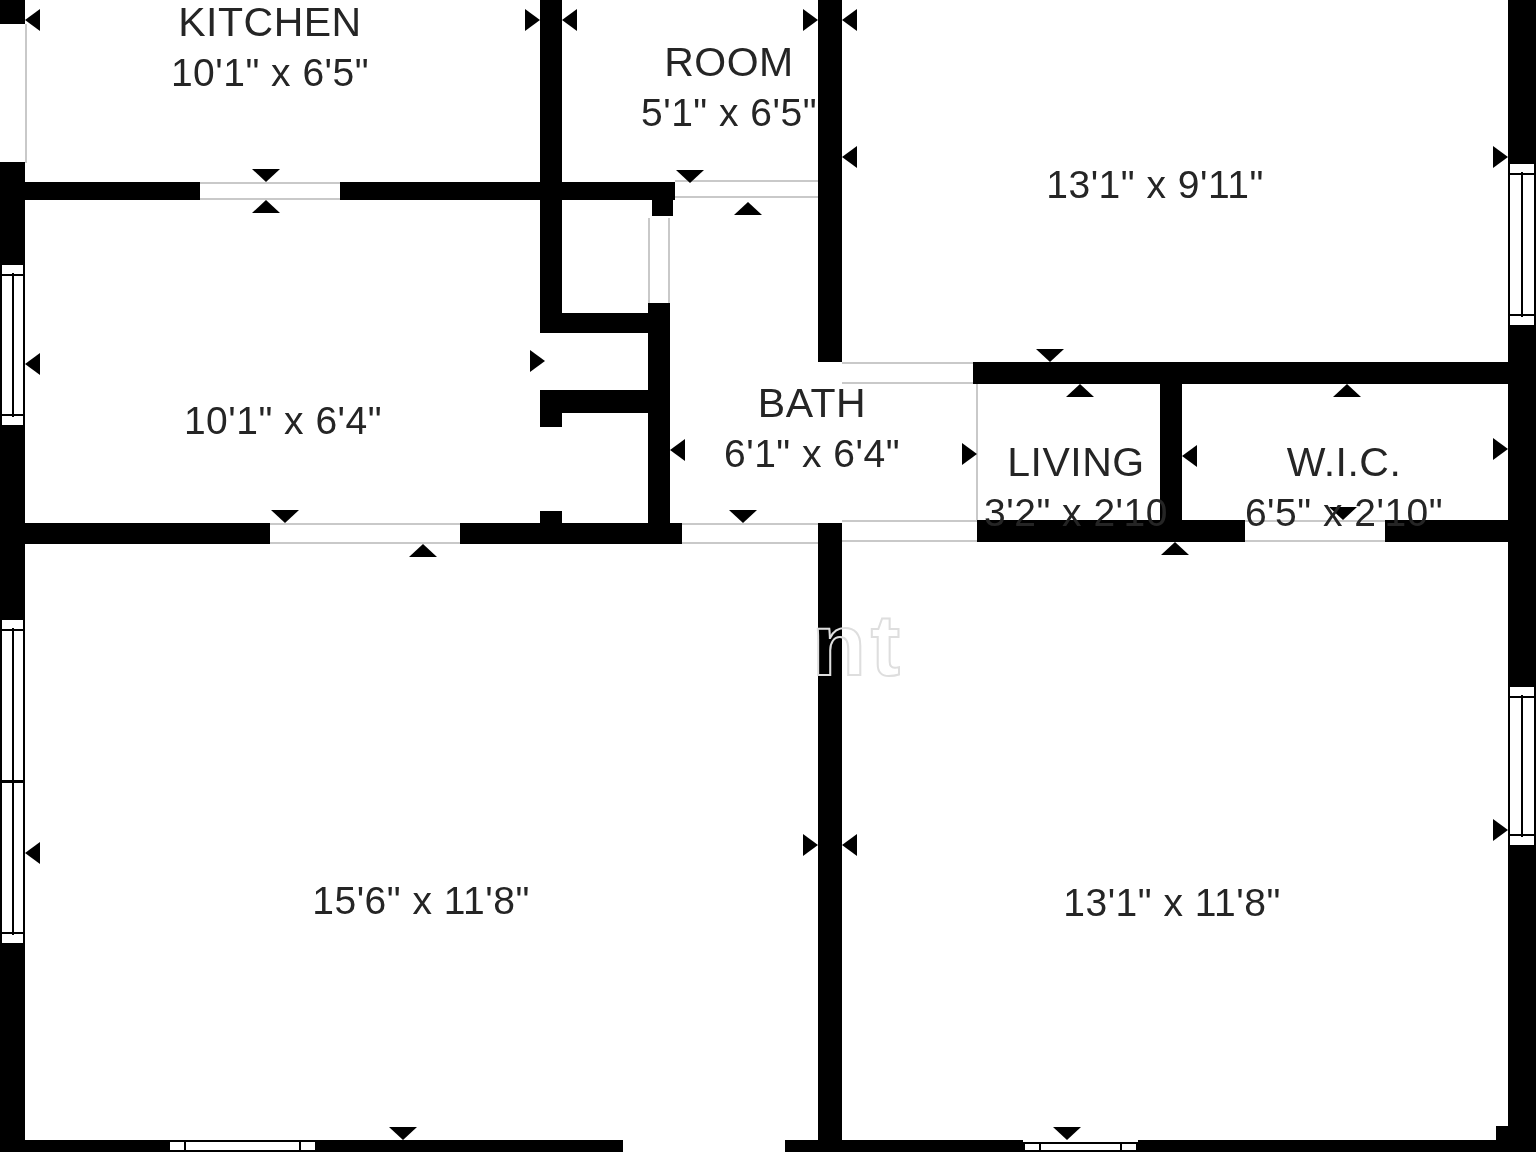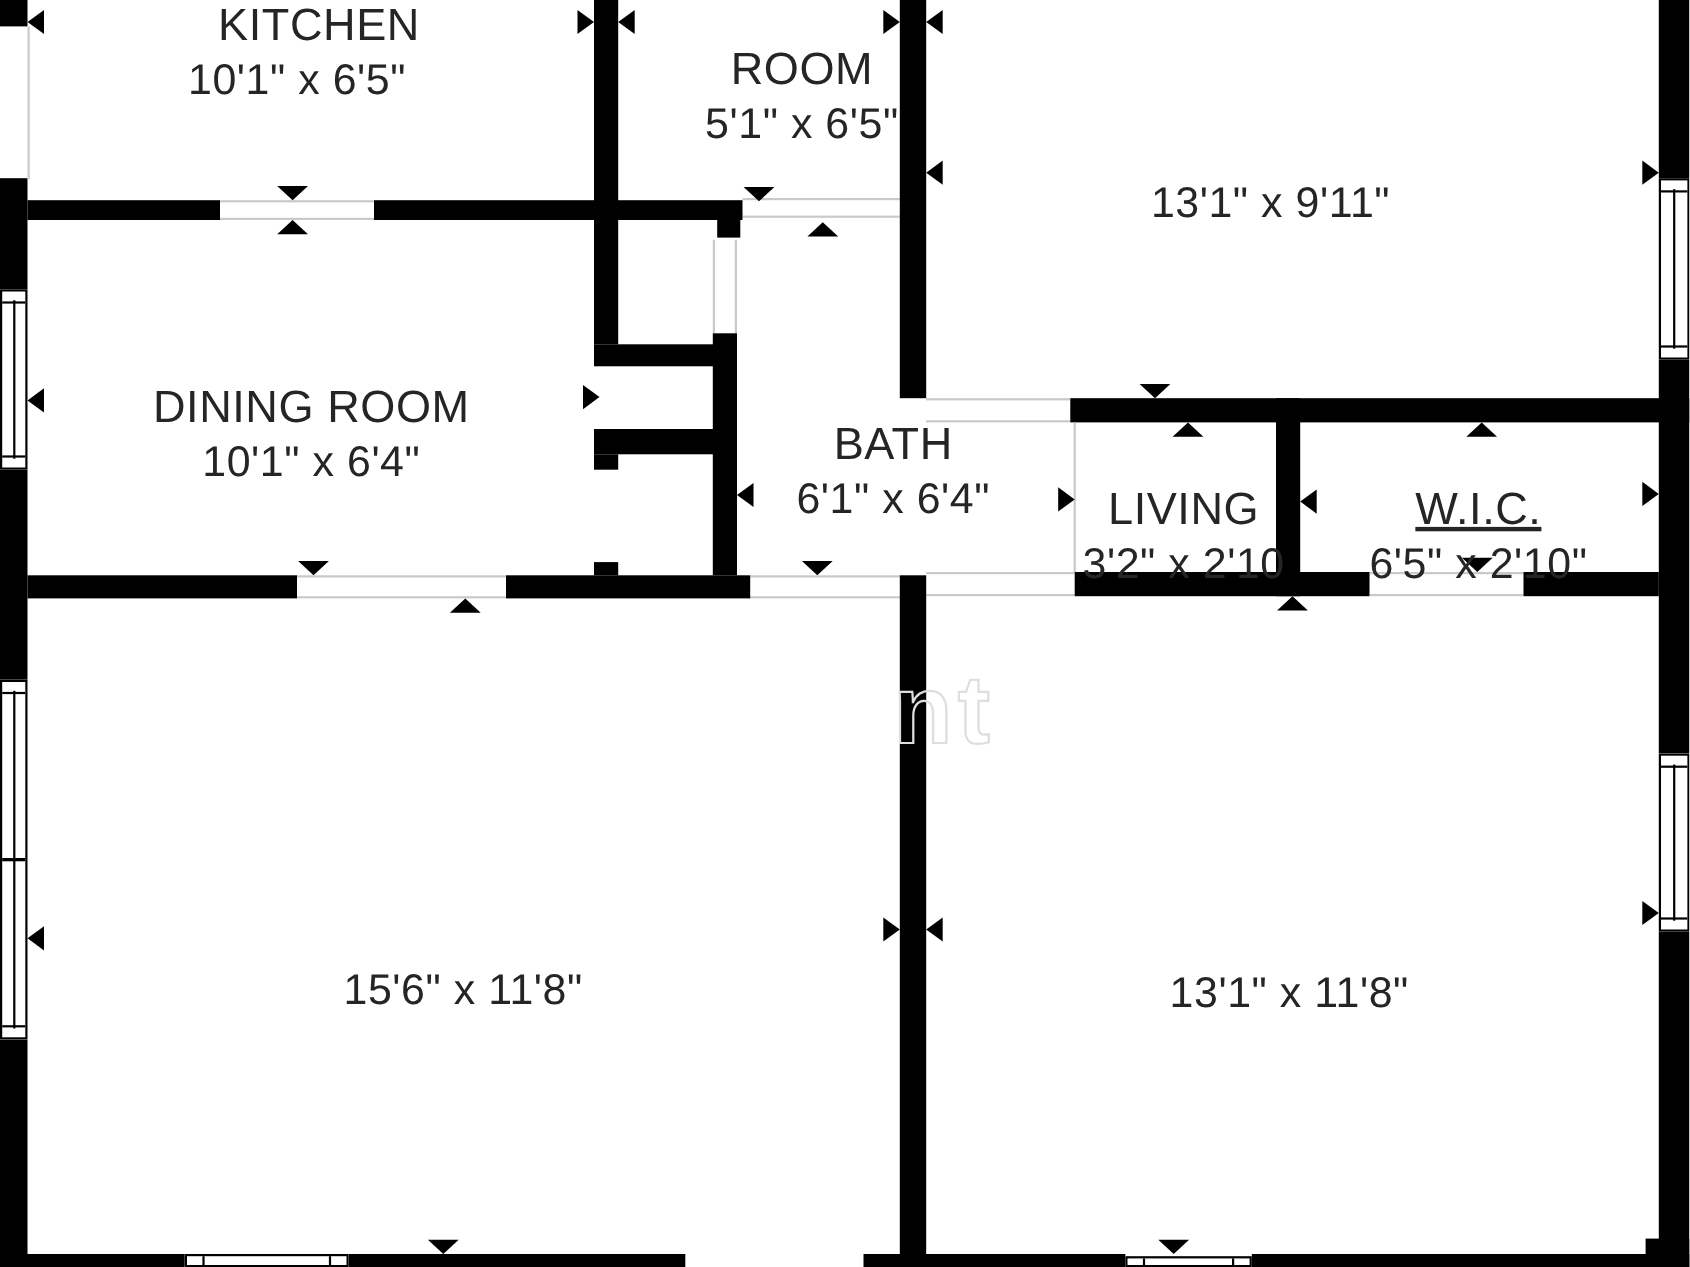--- a/index.html
+++ b/index.html
@@ -161,28 +161,27 @@
     <div class="arrow ar-up" style="left: 1066px; top: 384px;"></div>
     <div class="arrow ar-down" style="left: 271px; top: 510px;"></div>
     <div class="arrow ar-up" style="left: 409px; top: 544px;"></div>
     <div class="arrow ar-down" style="left: 729px; top: 510px;"></div>
     <div class="arrow ar-left" style="left: 25px; top: 842px;"></div>
     <div class="arrow ar-right" style="left: 803px; top: 834px;"></div>
     <div class="arrow ar-left" style="left: 842px; top: 834px;"></div>
     <div class="arrow ar-right" style="left: 1493px; top: 819px;"></div>
     <div class="arrow ar-down" style="left: 389px; top: 1127px;"></div>
     <div class="arrow ar-down" style="left: 1053px; top: 1127px;"></div>
-    <div class="room-name lbl" style="left: 270px; top: 0px; margin-left: 20px;">KITCHEN</div>
+    <div class="room-name lbl" style="left: 270px; top: 0px;">KITCHEN</div>
     <div class="room-dims lbl" style="left: 270px; top: 52px;">10'1" x 6'5"</div>
     <div class="room-name lbl" style="left: 729px; top: 40px;">ROOM</div>
     <div class="room-dims lbl" style="left: 729px; top: 92px;">5'1" x 6'5"</div>
     <div class="room-dims lbl" style="left: 1155px; top: 164px;">13'1" x 9'11"</div>
-    <div class="room-name lbl" style="left: 283px; top: 348px;">DINING ROOM</div>
     <div class="room-dims lbl" style="left: 283px; top: 400px;">10'1" x 6'4"</div>
     <div class="room-name lbl" style="left: 812px; top: 381px;">BATH</div>
     <div class="room-dims lbl" style="left: 812px; top: 433px;">6'1" x 6'4"</div>
     <div class="room-name lbl" style="left: 1076px; top: 440px;">LIVING</div>
     <div class="room-dims lbl" style="left: 1076px; top: 492px;">3'2" x 2'10</div>
-    <div class="room-name lbl" style="left: 1344px; top: 440px; text-decoration: underline;">W.I.C.</div>
+    <div class="room-name lbl" style="left: 1344px; top: 440px;">W.I.C.</div>
     <div class="room-dims lbl" style="left: 1344px; top: 492px;">6'5" x 2'10"</div>
     <div class="room-dims lbl" style="left: 421px; top: 880px;">15'6" x 11'8"</div>
     <div class="room-dims lbl" style="left: 1172px; top: 882px;">13'1" x 11'8"</div>
   </div>
 
 </body></html>

